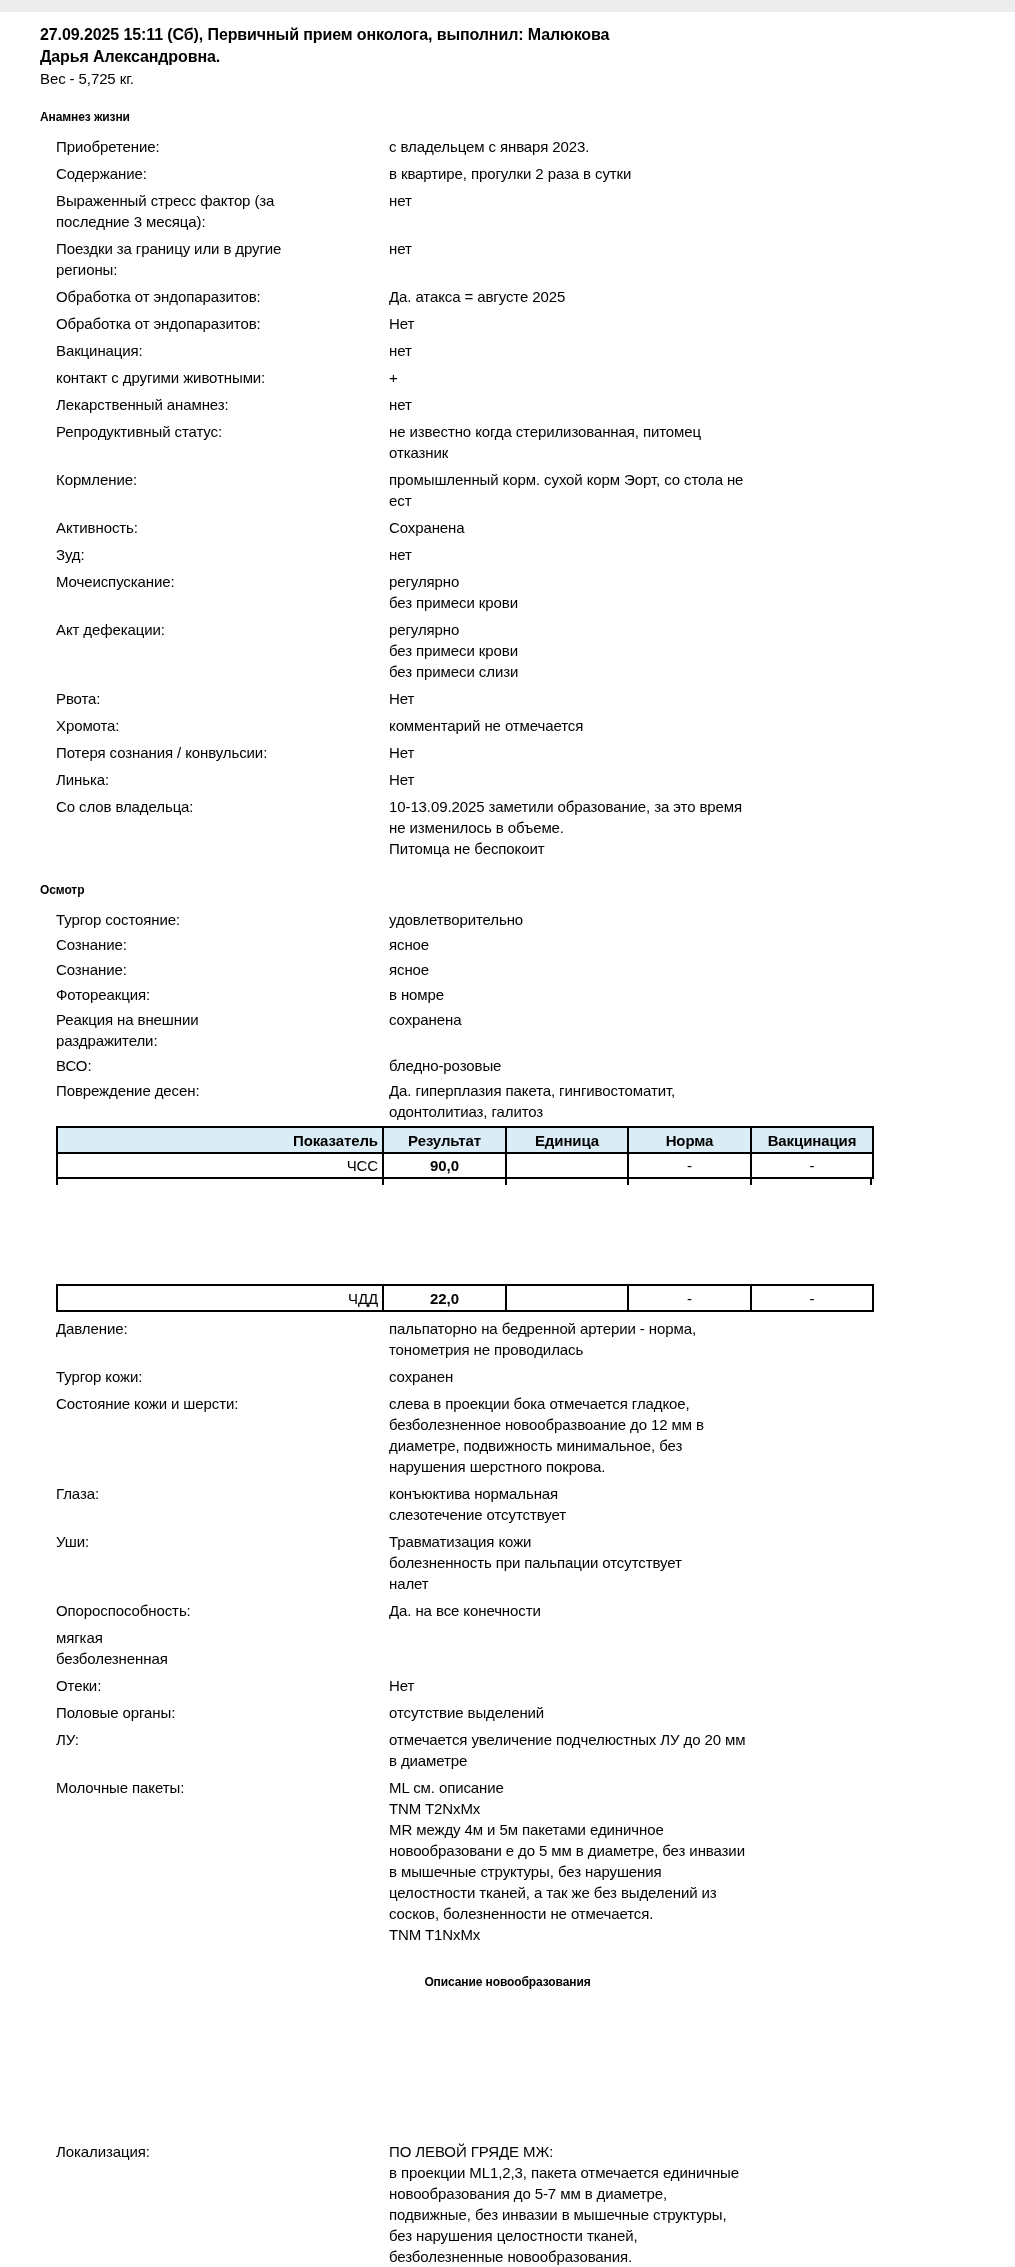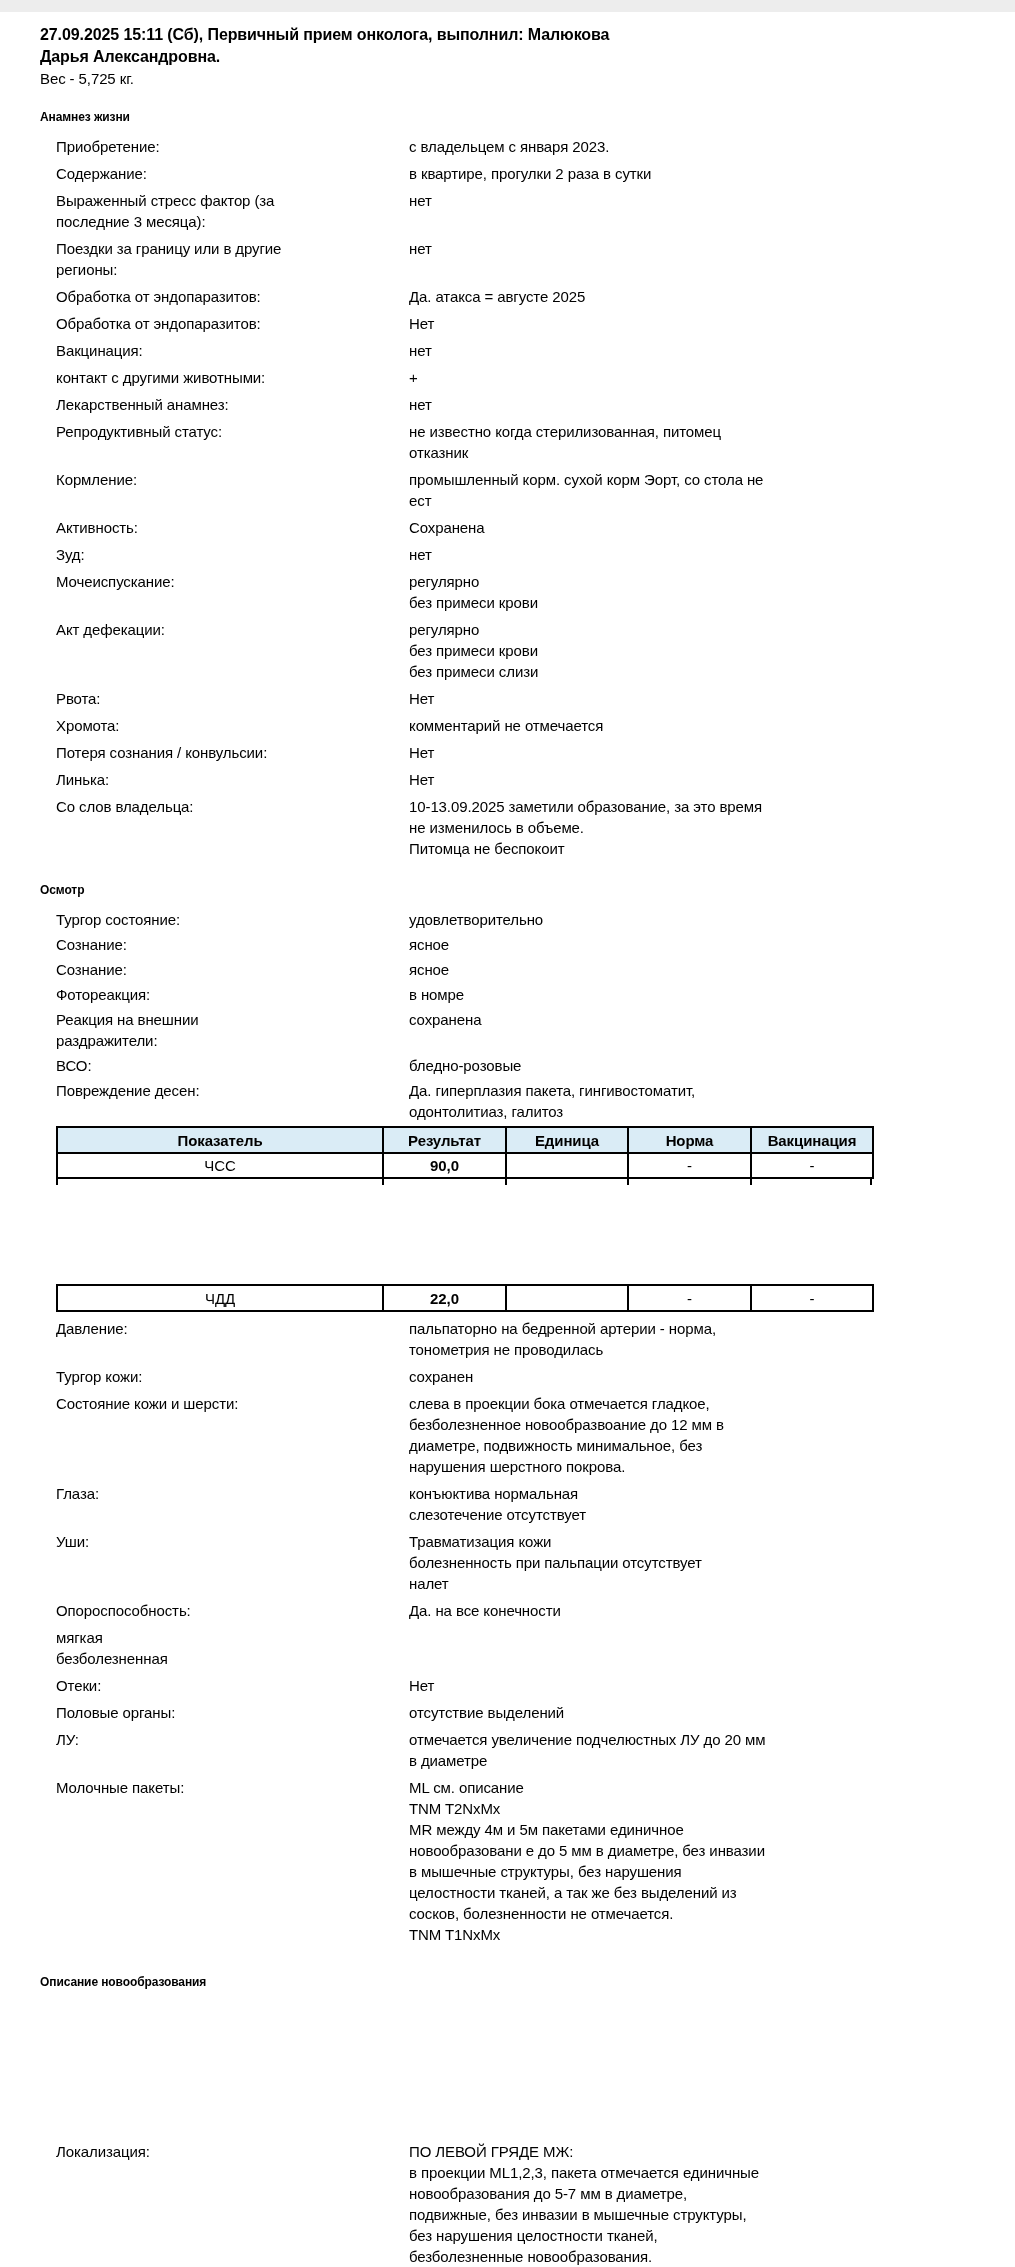--- a/index.html
+++ b/index.html
@@ -8,32 +8,32 @@
     font-family:"Liberation Sans","DejaVu Sans",sans-serif;
     color:#000; font-size:15px; line-height:21px; letter-spacing:-0.1px;
     position:relative;
   }
   .top-strip { position:absolute; top:0; left:0; width:1015px; height:12px; background:#ededed; }
   .page { padding:24px 40px 0 40px; }
   .visit-header { font-weight:bold; font-size:16px; line-height:22px; white-space:pre-line; }
   .weight-line { line-height:22px; white-space:pre-line; }
   h2.section { font-size:12px; font-weight:bold; line-height:22px; margin:16px 0 8px 0; }
   h2.section.osmotr { margin-top:20px; }
-  h2.section.neo { margin-top:26px; margin-bottom:0; }
-  .row { display:flex; margin:0 0 6px 16px;gap:20px; }
+  h2.section.neo { margin-top:26px; margin-bottom:0;text-align:center; }
+  .row { display:flex; margin:0 0 6px 16px; }
   .rows-tight .row { margin-bottom:4px; }
   .label { width:333px; flex:none; white-space:pre-line; padding-right:8px; box-sizing:border-box; }
   .value { width:480px; flex:none; white-space:pre-line; }
   table.vitals { border-collapse:collapse; table-layout:fixed; width:816px; margin-left:16px; }
   table.vitals th, table.vitals td { border:2px solid #000; padding:1px 4px; overflow:hidden; }
   table.vitals th {
     background:var(--table-header-bg,#daecf6);
     font-weight:bold; text-align:center; height:22px; font-size:15px;
   }
-  table.vitals th.name-col, table.vitals td.name-cell { text-align:center; }
+  table.vitals th.name-col, table.vitals td.name-cell { text-align:right; }
   table.vitals td { height:20px; text-align:center; }
   table.vitals td.result-cell { font-weight:bold; }
   .table-stub { position:relative; margin-left:16px; width:816px; height:6px; }
   .table-stub i { position:absolute; top:0; width:2px; height:6px; background:#000; }
   .spacer-break-1 { height:99px; }
   .spacer-break-2 { height:148px; }
 </style>
 </head>
 <body>
 

